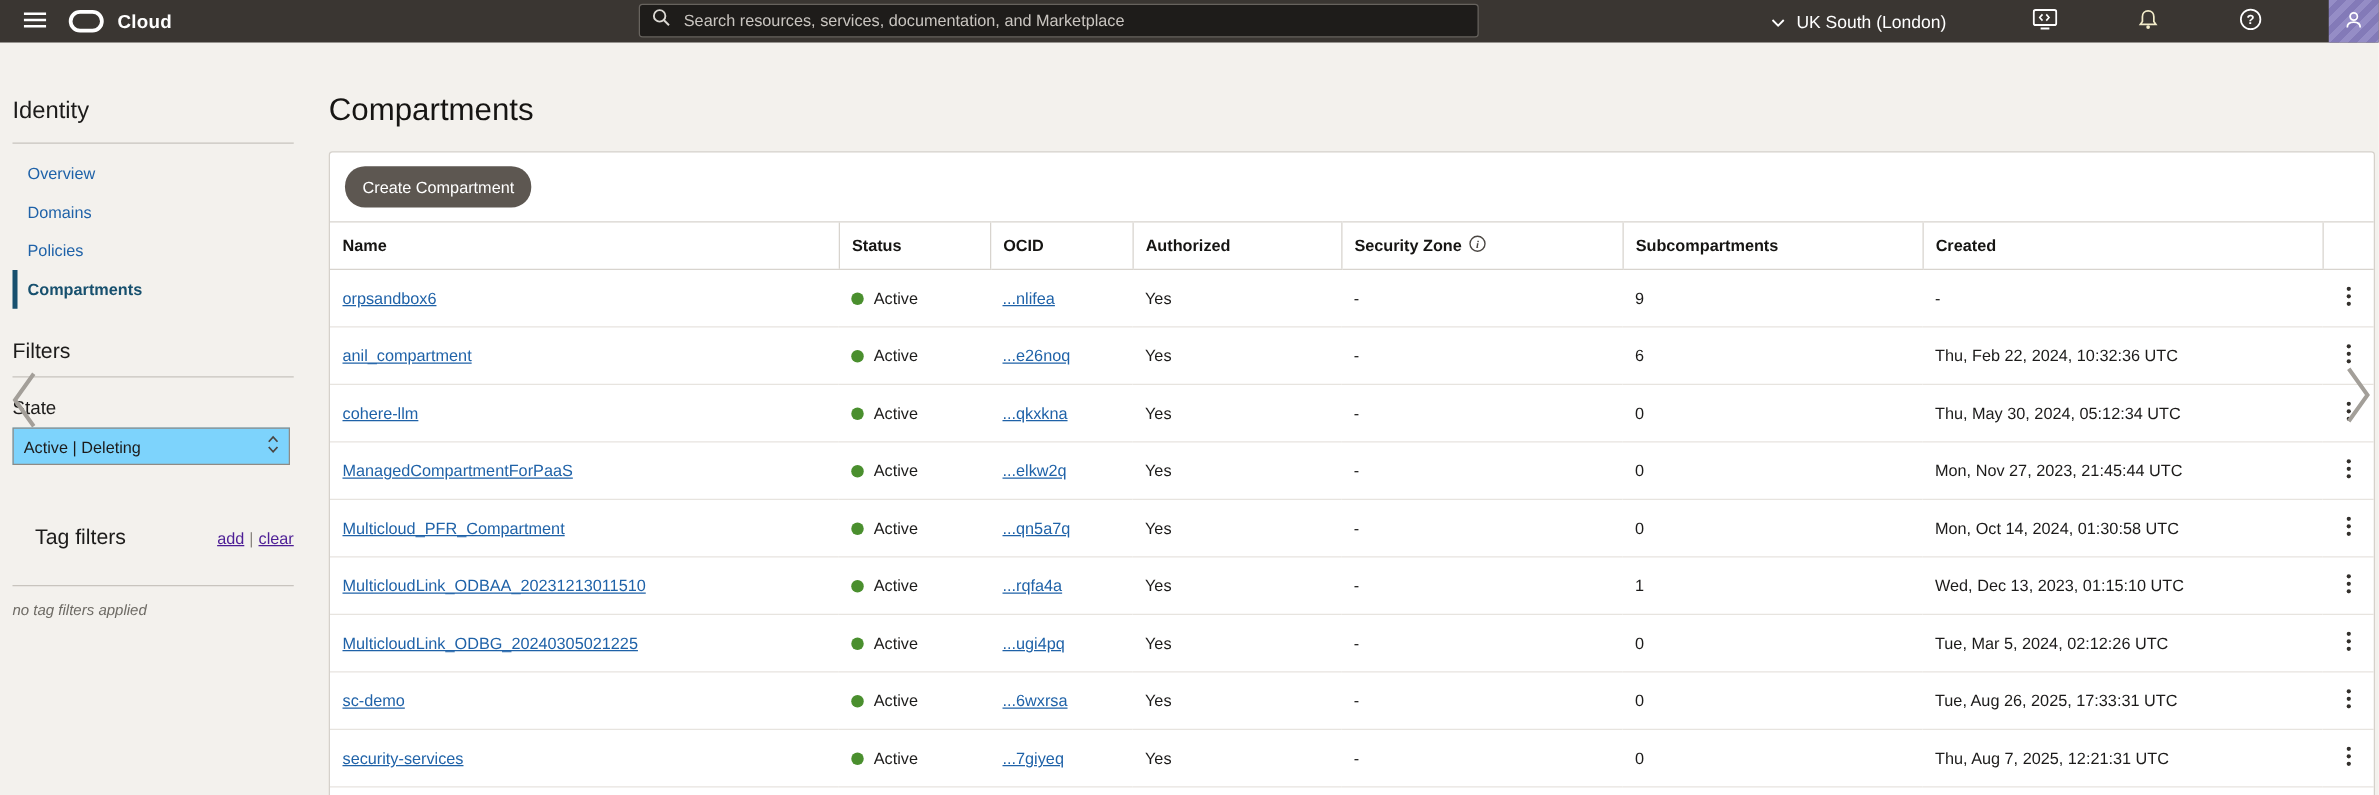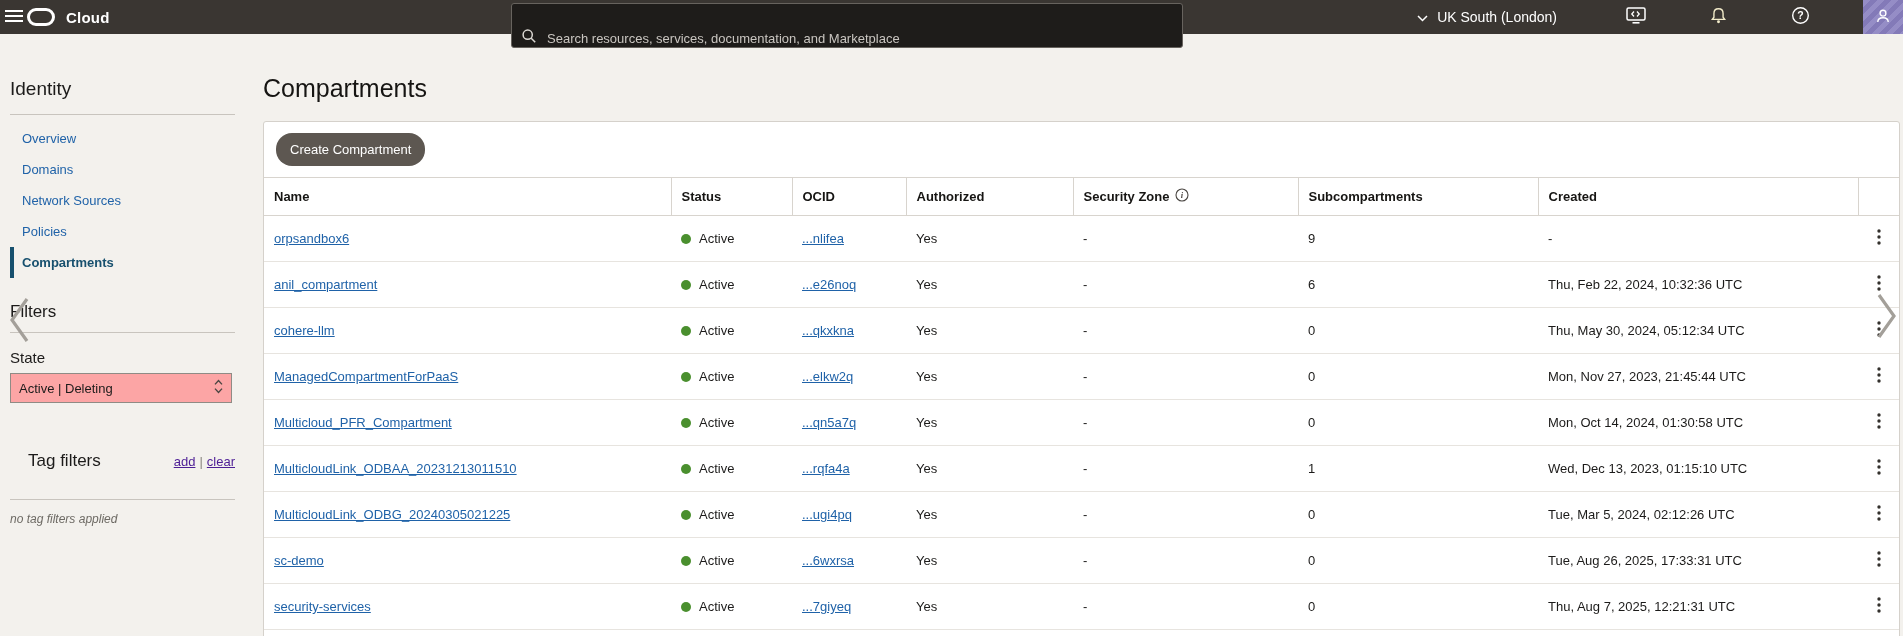--- a/index.html
+++ b/index.html
@@ -5,29 +5,29 @@
   * { box-sizing: border-box; }
   html,body { margin:0; padding:0; }
   body {
     width:1903px; height:636px; overflow:hidden; position:relative;
     background:#f3f1ed; color:#1c1b1a;
     font-family:"Liberation Sans","DejaVu Sans",sans-serif;
   }
   
   .topbar { position:relative; height:34px; background:#3a3632; color:#fff;
             display:flex; align-items:center; }
-  .tb-left { display:flex; align-items:center; gap:1px; padding-left:2px; }
+  .tb-left { display:flex; align-items:center; gap:15px; padding-left:16px; }
   .icon-btn { background:none; border:none; padding:0; cursor:pointer;
               display:flex; align-items:center; justify-content:center; height:34px; width:38px; }
   .logo-wrap { display:flex; align-items:center; gap:11px; }
   .logo-pill { width:28px; height:18px; border:3px solid #fff; border-radius:10px; }
   .brand { font-size:15px; font-weight:700; letter-spacing:.2px; }
-  .tb-search { position:absolute; left:511px; top:3px; width:672px; height:45px;
+  .tb-search { position:absolute; left:511px; top:3px; width:672px; height:27px;
                background:#1e1c1a; border:1px solid #67635e; border-radius:3px;
-               display:flex; align-items:flex-end; gap:9px; padding:0 10px; }
+               display:flex; align-items:center; gap:9px; padding:0 10px; }
   .tb-search input { flex:1; background:transparent; border:none; outline:none;
                      color:#eee; font-size:13px; font-family:inherit; }
   .tb-search input::placeholder { color:#c9c5c0; }
   .tb-right { margin-left:auto; display:flex; align-items:center; height:34px;gap:44px; }
   .region { display:flex; align-items:center; gap:9px; font-size:14px; margin-right:16px; cursor:pointer; }
   .avatar-tile { width:40px; height:34px; border:none; cursor:pointer;
     background:repeating-linear-gradient(135deg,#958dc6 0 5px,#837ab8 5px 10px);
     display:flex; align-items:center; justify-content:center; }
   
   .content { display:flex; height:602px; position:relative; }
@@ -35,21 +35,21 @@
   .sidebar { width:250px; flex:0 0 250px; padding-left:10px; }
   .side-title { font-size:19px; font-weight:400; margin:44px 0 14px 0; color:#1c1b1a; }
   .side-rule { border:none; border-top:1px solid #c8c4be; width:225px; margin:0; }
   .side-nav { margin-top:8px; }
   .side-nav a { display:block; padding:8px 0 8px 8px; font-size:13px;
                 color:#1f62a8; text-decoration:none; border-left:4px solid transparent; }
   .side-nav a.active { color:#17506e; font-weight:bold; border-left:4px solid #17506e; }
   .filters { margin-top:24px; width:225px; }
   .filters h2 { font-size:17px; font-weight:400; margin:0 0 10px 0; }
   .field-label { font-size:15px; display:block; margin:16px 0 7px 0; }
-  .select-box { width:222px; height:30px; background:#fca5a5; border:1px solid #8f8b85;
+  .select-box { width:222px; height:30px; background:#7dd3fc; border:1px solid #8f8b85;
                 border-radius:0; display:flex; align-items:center; justify-content:space-between;
                 padding:0 8px; font-size:13px; cursor:pointer; }
   .tagrow { display:flex; justify-content:space-between; align-items:baseline; margin:30px 0 10px 0; }
   .tagrow h2 { margin:18px; }
   .taglinks { font-size:13px; }
   .taglinks a { color:#4c1d95; text-decoration:underline; }
   .taglinks .sep { color:#8a8680; margin:0 4px; }
   .empty-note { font-size:12px; font-style:italic; color:#6d6a64; margin-top:12px; }
   
   .main { flex:1; padding-left:13px; position:relative; }
@@ -155,21 +155,20 @@
 </header>
 
 <div class="content">
 
   <aside class="sidebar">
     <h1 class="side-title">Identity</h1>
     <hr class="side-rule">
     <nav class="side-nav">
       <a href="#">Overview</a>
       <a href="#">Domains</a>
-      <a href="#">Network Sources</a>
       <a href="#">Policies</a>
       <a href="#" class="active">Compartments</a>
     </nav>
 
     <div class="filters">
       <h2>Filters</h2>
       <hr class="side-rule">
       <label class="field-label">State</label>
       <div class="select-box">
         <span>Active | Deleting</span>

